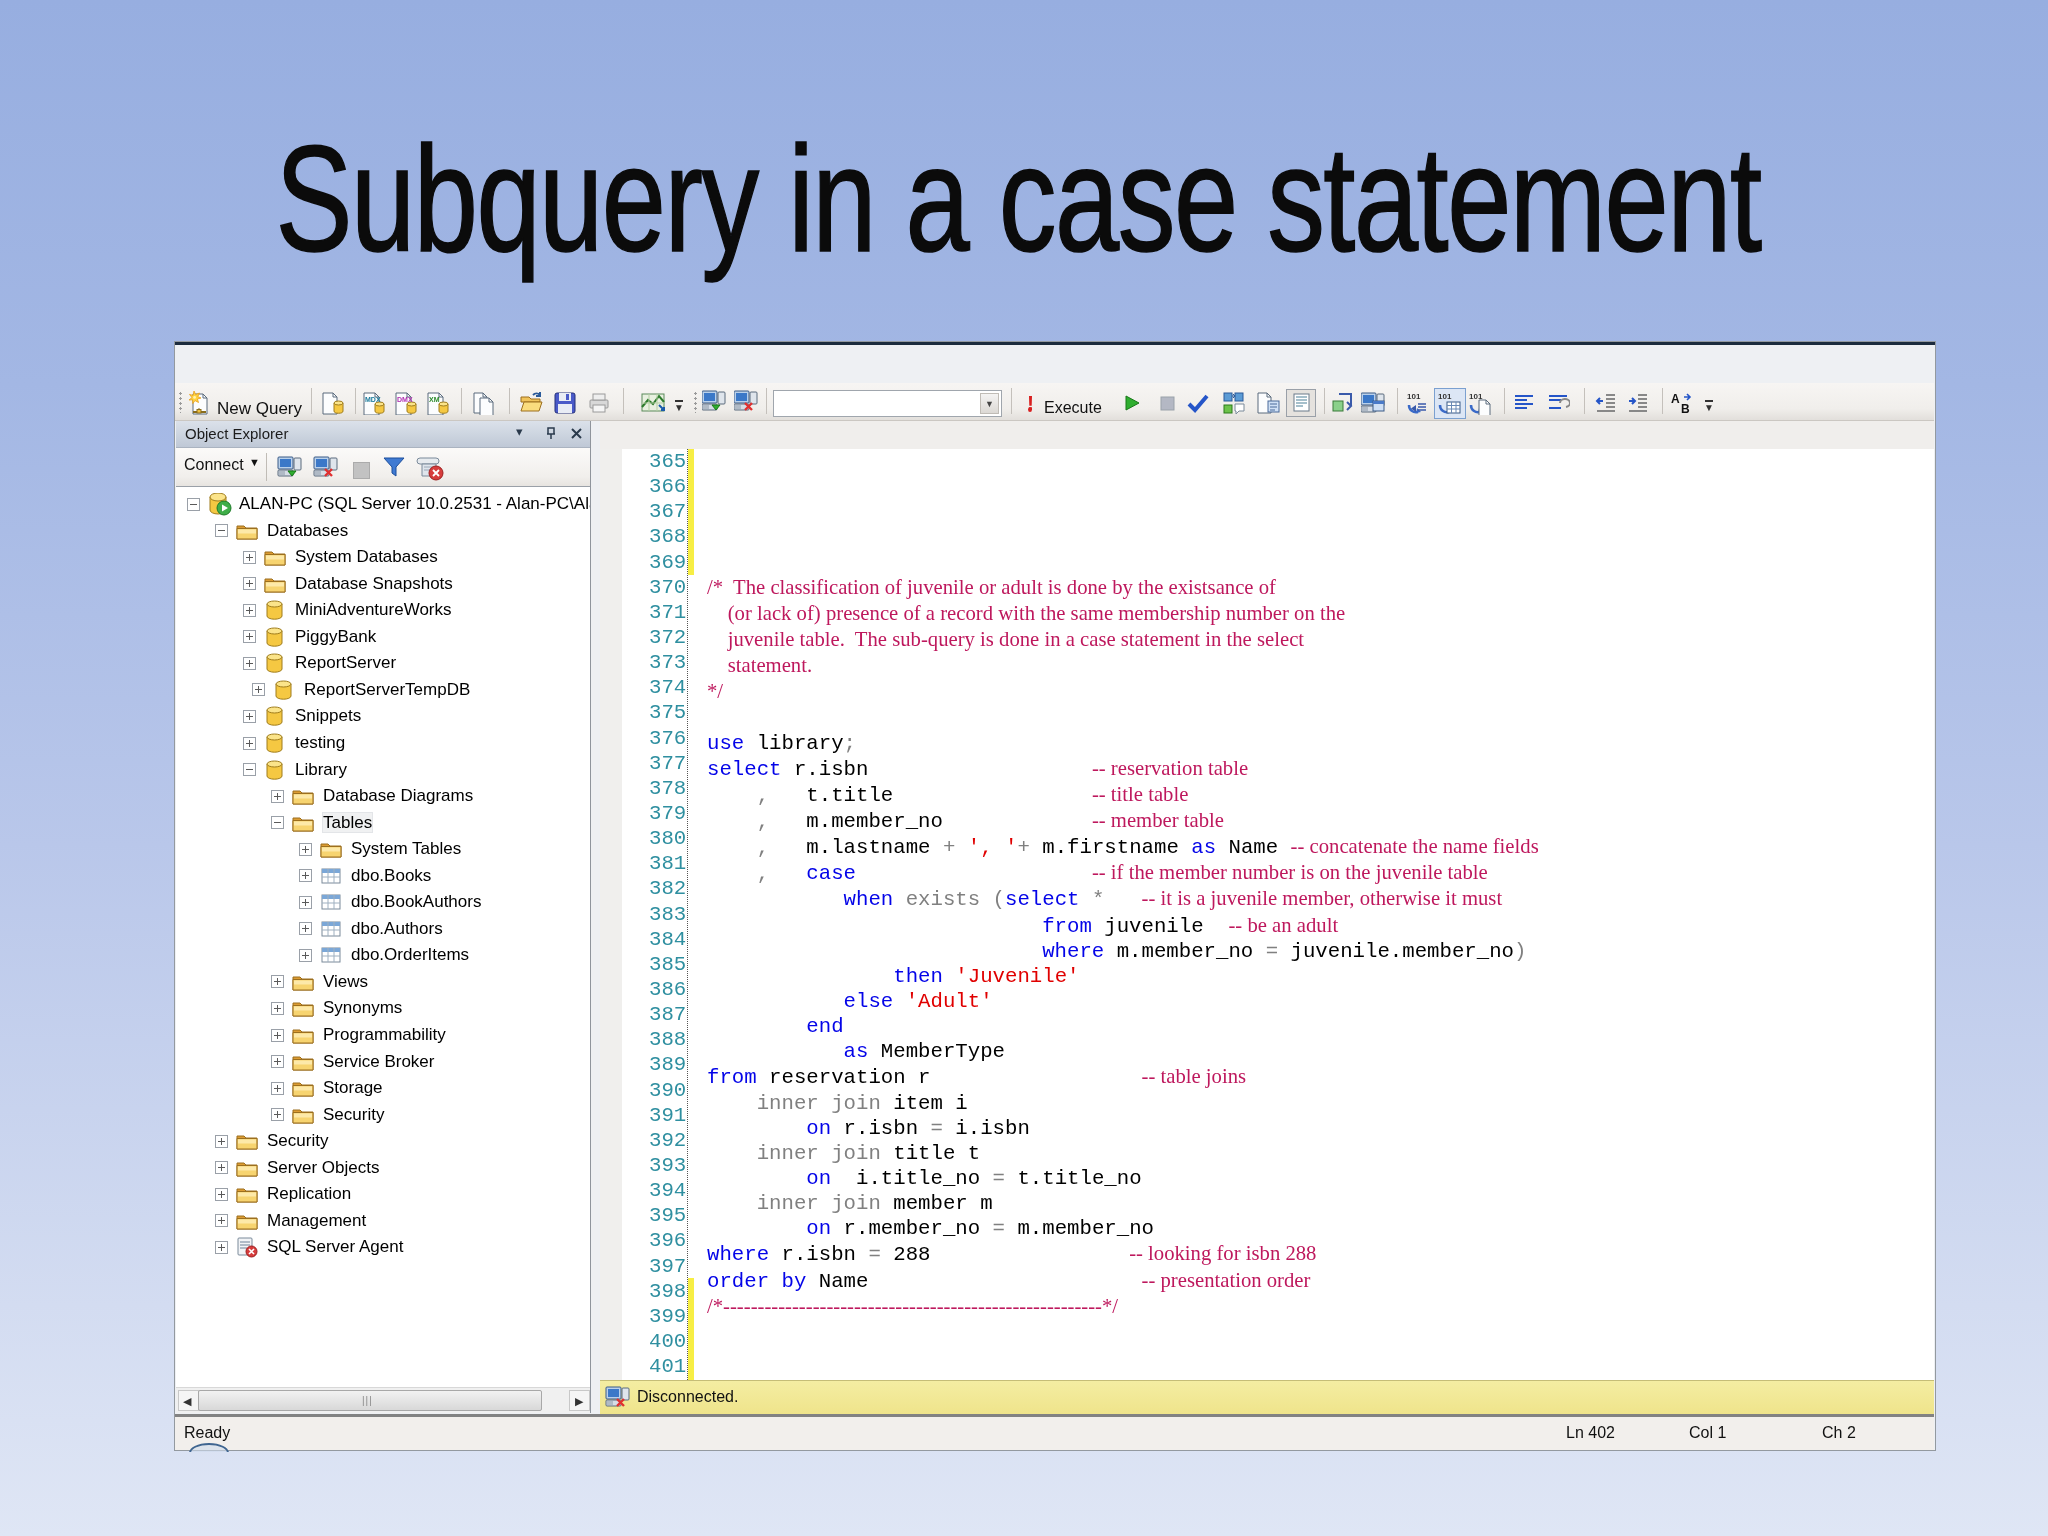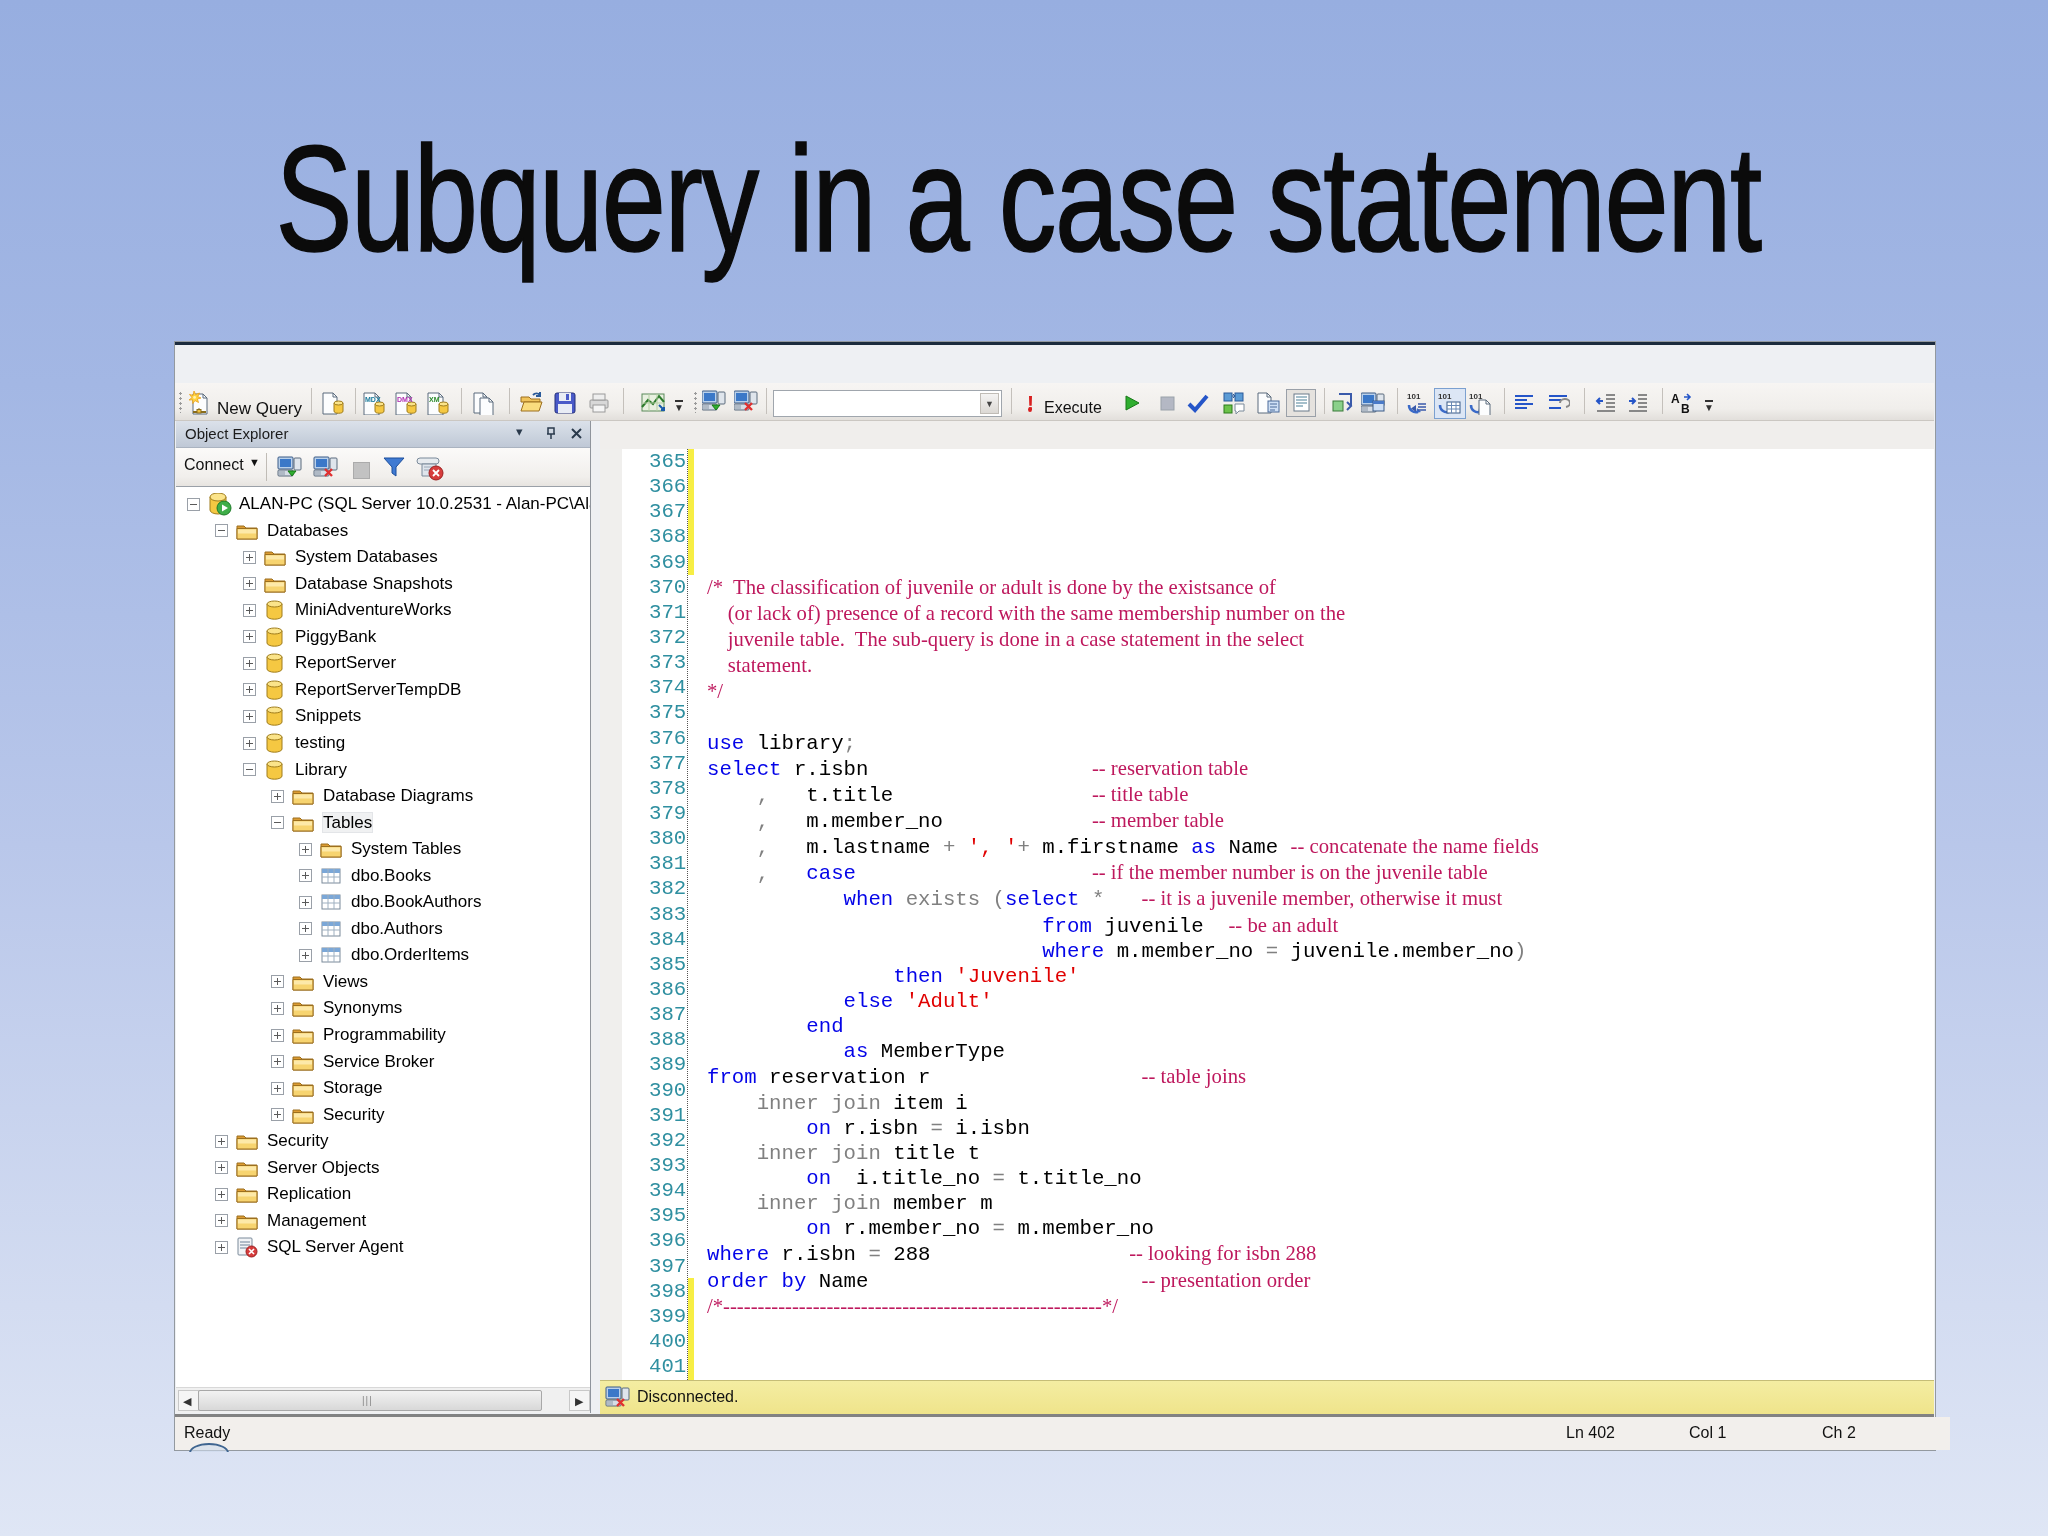--- a/index.html
+++ b/index.html
@@ -39,21 +39,21 @@
 #lnums{position:absolute;left:49px;top:0px;width:37px;text-align:right;font-family:"Liberation Mono",monospace;font-size:20.7px;line-height:25.14px;color:#2f8fa0;}
 #ydots{position:absolute;left:87px;top:0;width:1px;height:931px;border-left:1px dotted #555;}
 .yseg{position:absolute;left:88px;width:6px;background:#f7ee44;}
 #code{position:absolute;left:107px;top:0;font-family:"Liberation Mono",monospace;font-size:20.7px;line-height:25.14px;color:#000;white-space:pre;}
 #code .k{color:#0404e8;}
 #code .g{color:#808080;}
 #code .c{color:#be185d;font-family:Liberation Serif, serif;}
 #code .s{color:#e00000;}
 #discbar{left:0;top:959px;width:1334px;height:34px;background:linear-gradient(180deg,#f4eda2 0%,#efe48b 100%);border-top:1px solid #c5bd77;box-sizing:border-box;}
 #statussep{left:0;top:1069px;width:1759px;height:3px;background:#828282;}
-#statusbar{left:0;top:1072px;width:1759px;height:33px;background:#f2efec;font-size:16px;color:#111;padding-left:16px;}
+#statusbar{left:0;top:1072px;width:1759px;height:33px;background:#f2efec;font-size:16px;color:#111;}
 .arcwrap{position:absolute;left:14px;top:26px;width:44px;height:9px;overflow:hidden;}
 .arc{position:absolute;left:0;top:0;width:40px;height:20px;border-radius:50%;border:2px solid #3f6590;background:rgba(205,219,236,.6);box-sizing:border-box;}
 </style>
 </head>
 <body>
 <div id="title">Subquery in a case statement</div>
 <div id="win">
   <div class="abs" id="toolbar">
       <div class="grip" style="left:4px"></div>
 <div style="position:absolute;left:13px;top:8px;width:24px;height:24px;"><svg width="24" height="24" viewBox="0 0 24 24" style="">
@@ -360,21 +360,21 @@
 <div class="row" style="left:67px;top:163.3px">
           <span class="eb ebp"></span>
           <span class="ic">
             <svg width="22" height="22" viewBox="0 0 22 22">
               <path d="M3 5 v12 a7 3 0 0 0 15 0 v-12" fill="#f5c842" stroke="#a07d1c" stroke-width="1"></path>
               <ellipse cx="10.5" cy="5" rx="7.5" ry="3" fill="#fbe48a" stroke="#a07d1c" stroke-width="1"></ellipse>
             </svg>
           </span>
           <span>ReportServer</span>
         </div>
-<div class="row" style="left:67px;top:189.8px">
+<div class="row" style="left:76px;top:189.8px">
           <span class="eb ebp"></span>
           <span class="ic">
             <svg width="22" height="22" viewBox="0 0 22 22">
               <path d="M3 5 v12 a7 3 0 0 0 15 0 v-12" fill="#f5c842" stroke="#a07d1c" stroke-width="1"></path>
               <ellipse cx="10.5" cy="5" rx="7.5" ry="3" fill="#fbe48a" stroke="#a07d1c" stroke-width="1"></ellipse>
             </svg>
           </span>
           <span>ReportServerTempDB</span>
         </div>
 <div class="row" style="left:67px;top:216.4px">

